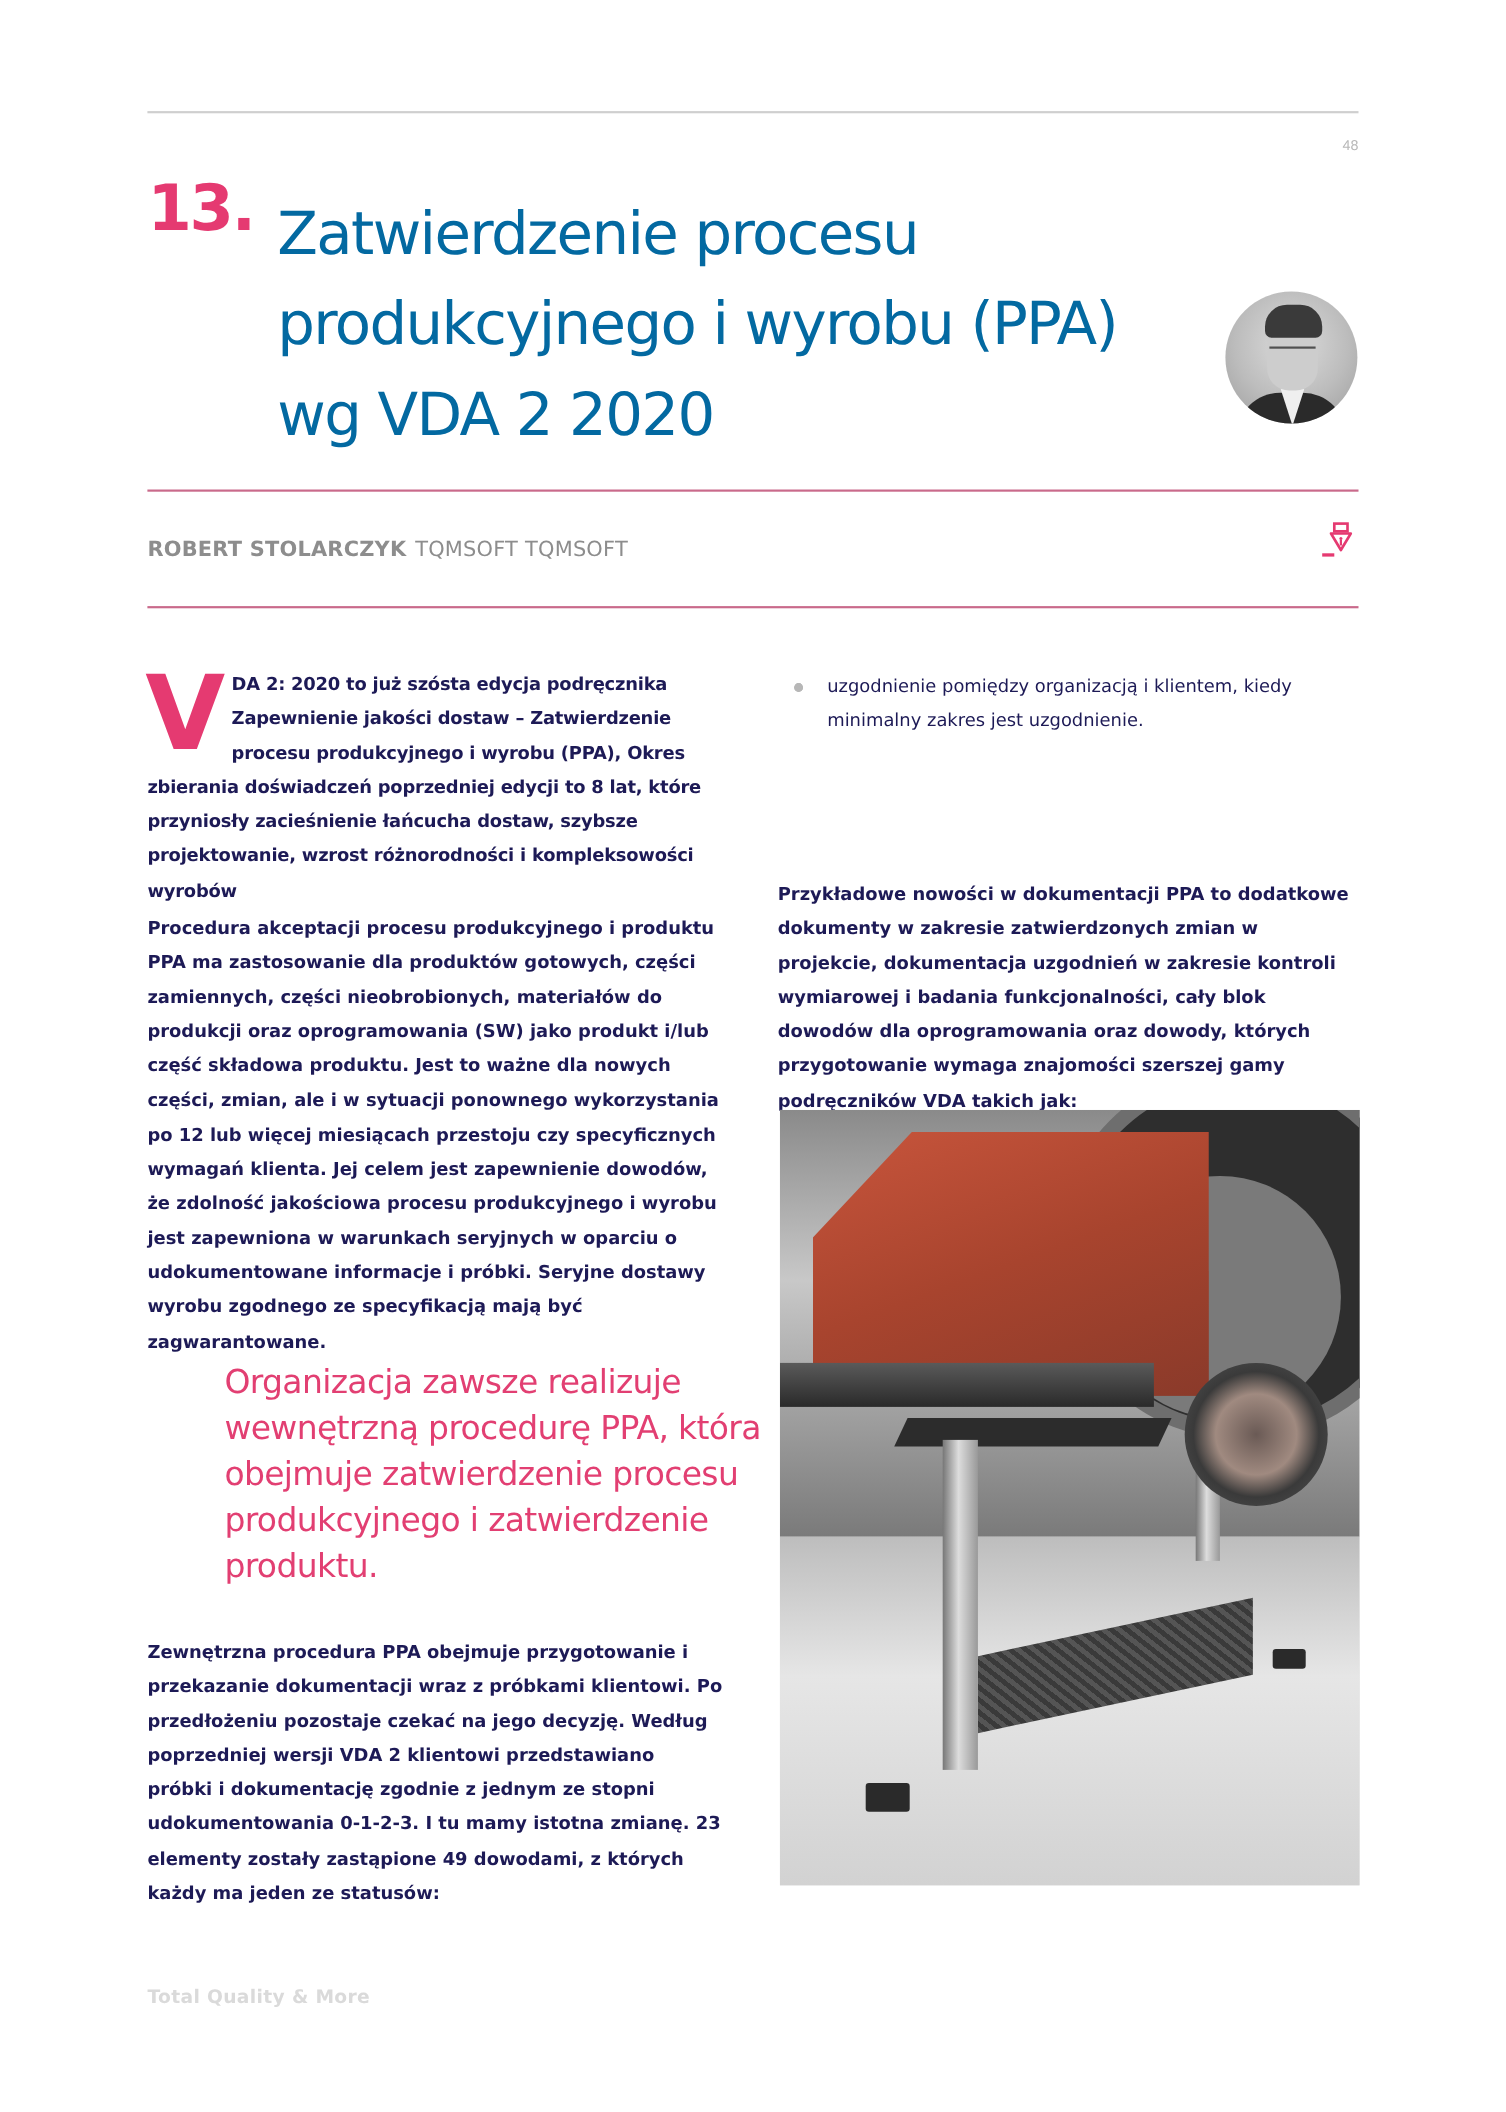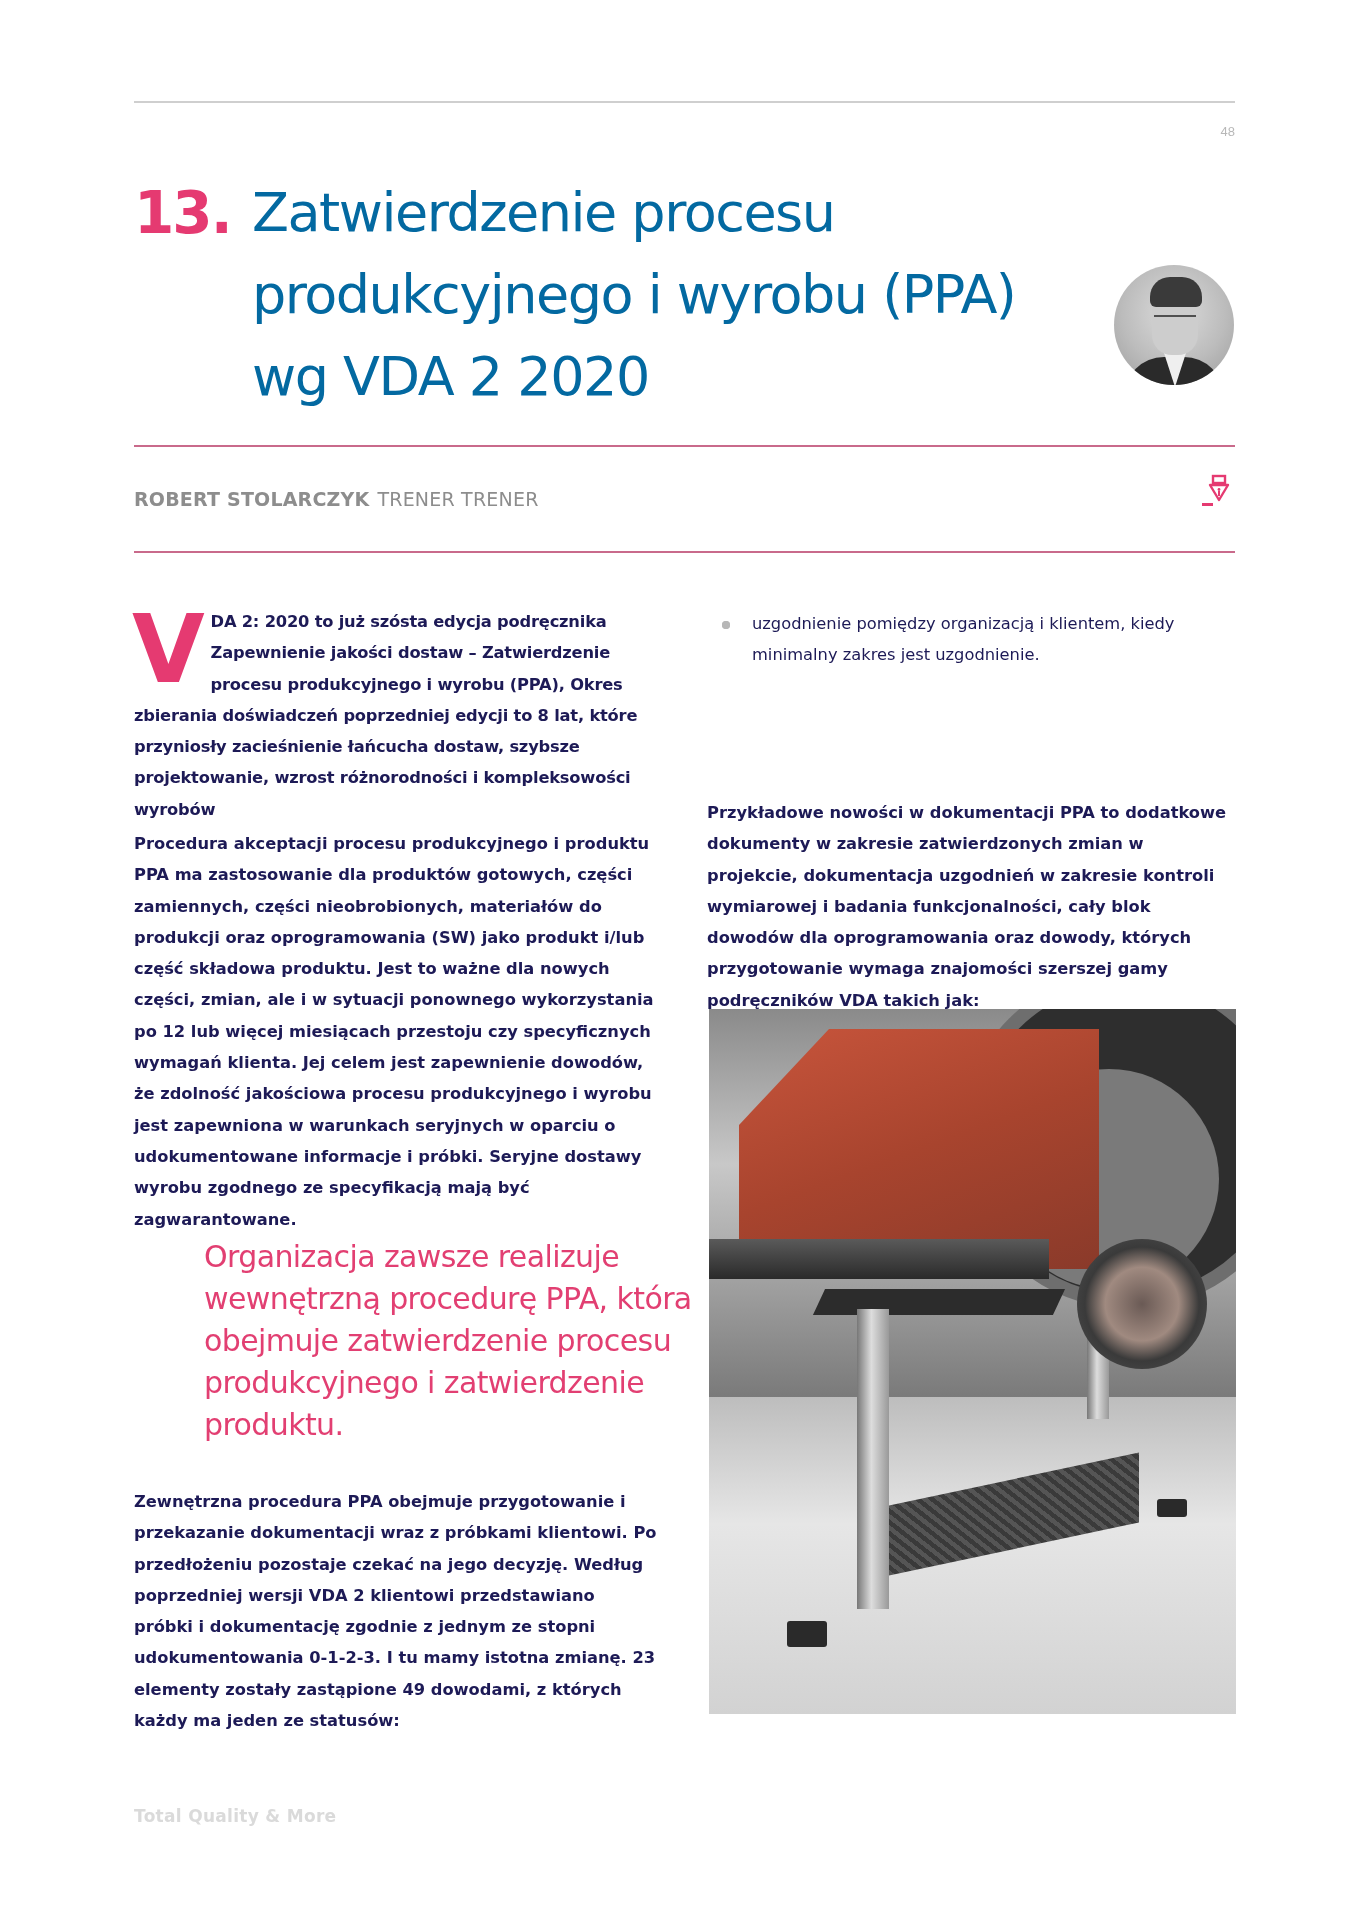--- a/index.html
+++ b/index.html
@@ -2,21 +2,21 @@
 <html><head>
   <meta charset="utf-8">
   <style>
     * { margin: 0; padding: 0; box-sizing: border-box; }
     html, body { width: 1369px; height: 1920px; background: #ffffff; overflow: hidden; }
     body { position: relative; font-family: "DejaVu Sans", sans-serif; color: #1d1a56; }
 
     .rule-top { position: absolute; left: 134px; top: 101px; width: 1101px; height: 2px; background: #cfcfcf; }
     .page-num { position: absolute; right: 134px; top: 124px; font-size: 13px; color: #b8b8b8; font-family: "Liberation Sans", sans-serif; }
 
-    .chapter-num { position: absolute; left: 134px; top: 184px; font-size: 58px; font-weight: bold; color: #e53a71; letter-spacing: -2px; font-family: "DejaVu Sans", sans-serif; line-height: 1; }
+    .chapter-num { position: absolute; left: 134px; top: 160px; font-size: 58px; font-weight: bold; color: #e53a71; letter-spacing: -2px; font-family: "DejaVu Sans", sans-serif; line-height: 1; }
     .chapter-title { position: absolute; left: 252px; top: 172px; width: 820px; font-size: 54px; line-height: 82px; color: #0369a1; font-family: "DejaVu Sans", sans-serif; font-weight: normal; letter-spacing: -1.5px; }
 
     .avatar { position: absolute; left: 1114px; top: 265px; width: 120px; height: 120px; border-radius: 50%; overflow: hidden; background: radial-gradient(circle at 50% 40%, #dcdcdc 0%, #bcbcbc 55%, #9a9a9a 100%); }
     .avatar .hair { position: absolute; left: 36px; top: 12px; width: 52px; height: 30px; border-radius: 20px 20px 6px 6px; background: #3a3a3a; }
     .avatar .face { position: absolute; left: 38px; top: 24px; width: 46px; height: 66px; border-radius: 22px 22px 20px 20px; background: #cdcdcd; }
     .avatar .glasses { position: absolute; left: 40px; top: 50px; width: 42px; height: 6px; border-top: 2px solid #505050; }
     .avatar .suit { position: absolute; left: 10px; top: 92px; width: 100px; height: 40px; background: #2a2a2a; border-radius: 40px 40px 0 0; }
     .avatar .shirt { position: absolute; left: 50px; top: 88px; width: 22px; height: 34px; background: #efefef; clip-path: polygon(0 0, 100% 0, 50% 100%); }
 
     .rule-pink { position: absolute; left: 134px; width: 1101px; height: 2px; background: #c96a8b; }
@@ -76,21 +76,21 @@
   <div class="suit"></div>
   <div class="shirt"></div>
   <div class="face"></div>
   <div class="hair"></div>
   <div class="glasses"></div>
 </div>
 
 <div class="rule-pink r1"></div>
 
 <div class="author">
-  <span class="name">ROBERT STOLARCZYK</span><span class="role">TRENER TRENER</span>
+  <span class="name">ROBERT STOLARCZYK</span><span class="role">TQMSOFT TQMSOFT</span>
 </div>
 
 <svg class="pen-icon" viewBox="0 0 30 34">
   <rect x="12" y="2" width="12" height="7" fill="none" stroke="#e53a71" stroke-width="2.4"></rect>
   <path d="M9 11 L27 11 L18 26 Z" fill="none" stroke="#e53a71" stroke-width="2.4" stroke-linejoin="round"></path>
   <line x1="18" y1="17" x2="18" y2="22" stroke="#e53a71" stroke-width="2"></line>
   <circle cx="18" cy="15.5" r="1.4" fill="#e53a71"></circle>
   <rect x="1" y="29" width="11" height="3" fill="#e53a71"></rect>
 </svg>
 

